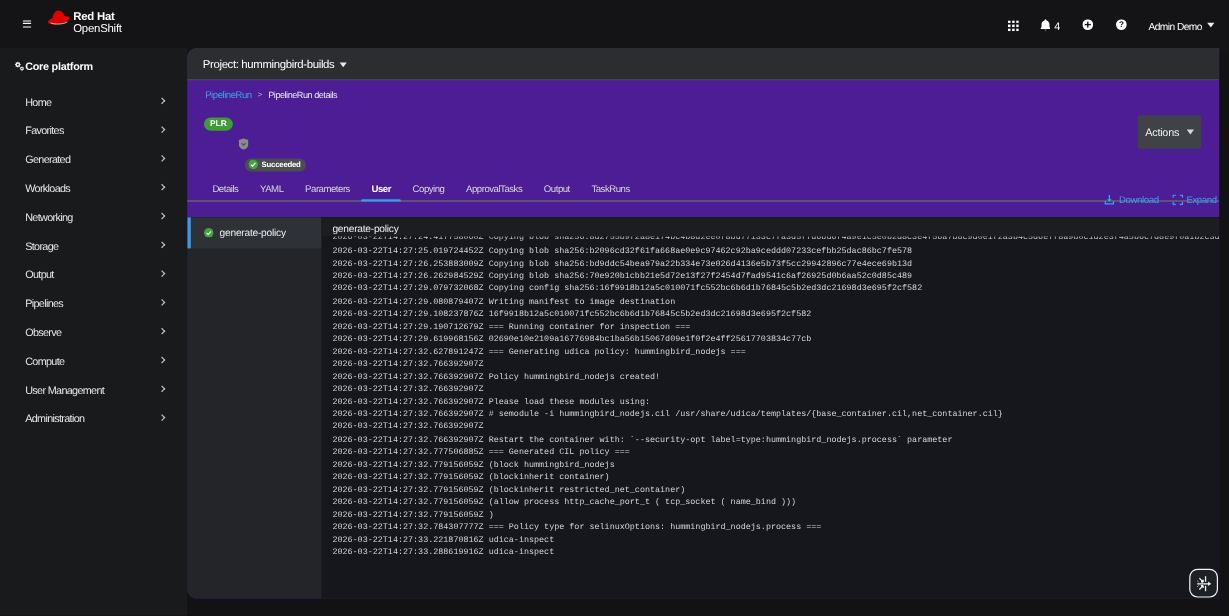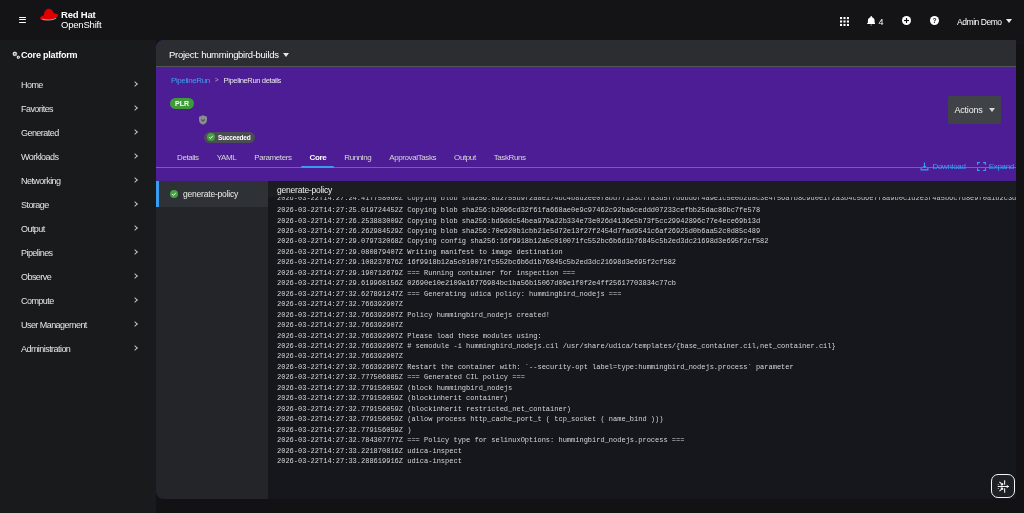--- a/index.html
+++ b/index.html
@@ -120,22 +120,22 @@
     <svg width="8" height="8" viewBox="0 0 16 16" style="margin-right:3px">
       <circle cx="8" cy="8" r="8" fill="#44a340"></circle>
       <path d="M4.2 8.2 L6.9 10.9 L11.8 5.6" stroke="#fff" stroke-width="1.8" fill="none"></path>
     </svg>Succeeded
   </div>
   <div id="actions">Actions<span class="caret" style="border-top-color:#d8d8d8"></span></div>
   <div id="tabs">
     <div class="tab">Details</div>
       <div class="tab">YAML</div>
       <div class="tab">Parameters</div>
-      <div class="tab active" id="tablogs">Core</div>
-      <div class="tab">Running</div>
+      <div class="tab active" id="tablogs">User</div>
+      <div class="tab">Copying</div>
       <div class="tab">ApprovalTasks</div>
       <div class="tab">Output</div>
       <div class="tab">TaskRuns</div>
   </div>
   <div id="tabline"></div>
   <div id="tabunder" style="left:145px;width:33px"></div>
   <div id="dlrow">
     <span><svg class="ico" width="9" height="9" viewBox="0 0 16 16" fill="#35a1f3" style="margin-right:3px">
           <path d="M7 1 L9 1 L9 7 L11.5 7 L8 11 L4.5 7 L7 7 Z"></path>
           <path d="M1 10 L3 10 L3 13 L13 13 L13 10 L15 10 L15 15 L1 15 Z"></path>

